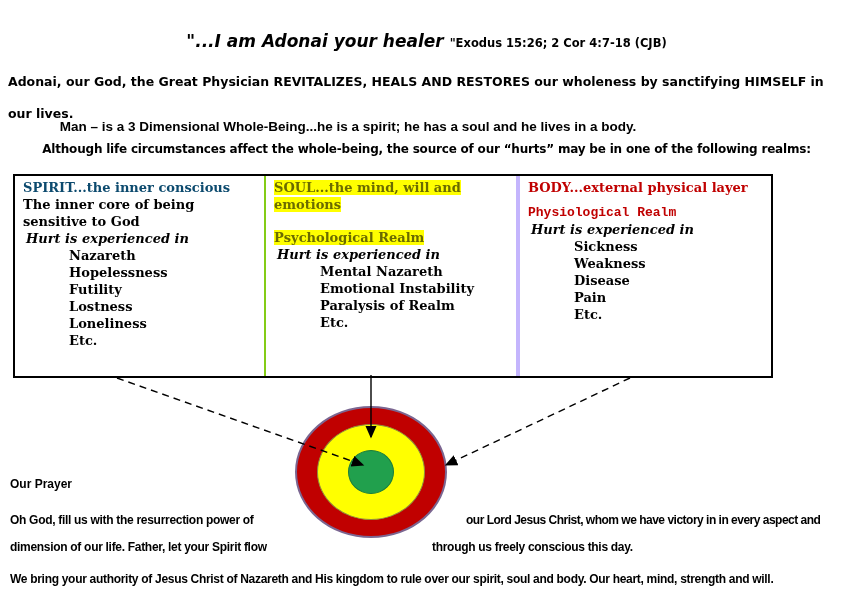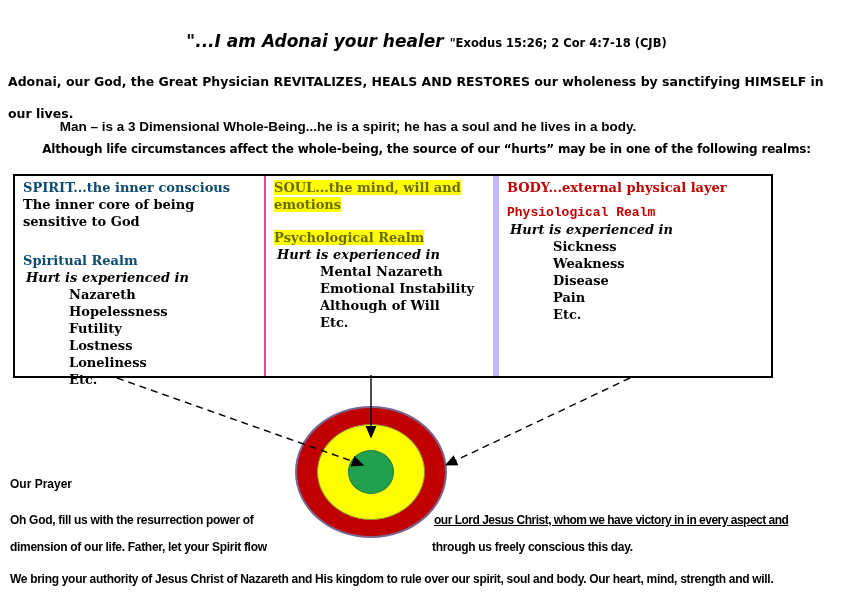--- a/index.html
+++ b/index.html
@@ -38,22 +38,22 @@
 
   
   .realms-table {
     position:absolute; left:13px; top:174px; width:760px; height:204px;
     display:flex; border:2px solid #000; background:#fff;
     font-family:"DejaVu Serif", serif; font-size:13px; font-weight:bold;
     line-height:17px;
   }
   .cell { padding:3px 8px 0 8px; }
   .col-spirit { width:249px; }
-  .col-soul   { width:229px; border-left:2px solid #ec4899; }
-  .col-body   { flex:1;      border-left:6px solid #c4b5fd; }
+  .col-soul   { width:252px; border-left:2px solid #84cc16; }
+  .col-body   { flex:1;      border-left:4px solid #c4b5fd; }
 
   .spirit-accent { color:#0c4a6e; }
   .body-accent   { color:#c00000; }
   .soul-accent   { color:#6b6b00; background:#ffff00; }
   .hl            { display:inline; }
 
   .realm-spirit { margin-top:22px; }
   .realm-soul   { margin-top:16px; }
   .realm-body   { margin-top:8px;font-family:Liberation Mono, monospace; }
   .hurt { font-style:italic; padding-left:3px; }
@@ -76,21 +76,21 @@
     position:absolute; left:10px; top:477px;
     font-family:"Liberation Sans", sans-serif;
     font-size:12px; font-weight:bold;
   }
   .pl {
     position:absolute; white-space:nowrap;
     font-family:"Liberation Sans", sans-serif;
     font-size:12px; font-weight:bold; letter-spacing:-0.3px;
   }
   .l1l { left:10px;  top:513px; }
-  .l1r { left:434px; top:513px; letter-spacing:-0.5px;text-decoration:underline; }
+  .l1r { left:466px; top:513px; letter-spacing:-0.5px; }
   .l2l { left:10px;  top:540px; }
   .l2r { left:432px; top:540px; }
   .l3  { left:10px;  top:572px; }
 </style>
 </head>
 <body>
 
 <div class="page">
 
 
@@ -102,37 +102,36 @@
 
   <div class="man-line">Man – is a 3 Dimensional Whole-Being...he is a spirit; he has a soul and he lives in a body.</div>
 
   <div class="although-line">Although life circumstances affect the whole-being, the source of our “hurts” may be in one of the following realms:</div>
 
   <div class="realms-table">
 
     <div class="cell col-spirit">
       <div class="spirit-accent">SPIRIT...the inner conscious</div>
       <div>The inner core of being sensitive to God</div>
-      <div class="realm-spirit spirit-accent">Spiritual Realm</div>
       <div class="hurt">Hurt is experienced in</div>
       <div class="item">Nazareth</div>
       <div class="item">Hopelessness</div>
       <div class="item">Futility</div>
       <div class="item">Lostness</div>
       <div class="item">Loneliness</div>
       <div class="item">Etc.</div>
     </div>
 
     <div class="cell col-soul">
       <div><span class="hl soul-accent">SOUL...the mind, will and emotions</span></div>
       <div class="realm-soul"><span class="hl soul-accent">Psychological Realm</span></div>
       <div class="hurt">Hurt is experienced in</div>
       <div class="item">Mental Nazareth</div>
       <div class="item">Emotional Instability</div>
-      <div class="item">Although of Will</div>
+      <div class="item">Paralysis of Realm</div>
       <div class="item">Etc.</div>
     </div>
 
     <div class="cell col-body">
       <div class="body-accent">BODY...external physical layer</div>
       <div class="realm-body body-accent">Physiological Realm</div>
       <div class="hurt">Hurt is experienced in</div>
       <div class="item">Sickness</div>
       <div class="item">Weakness</div>
       <div class="item">Disease</div>

